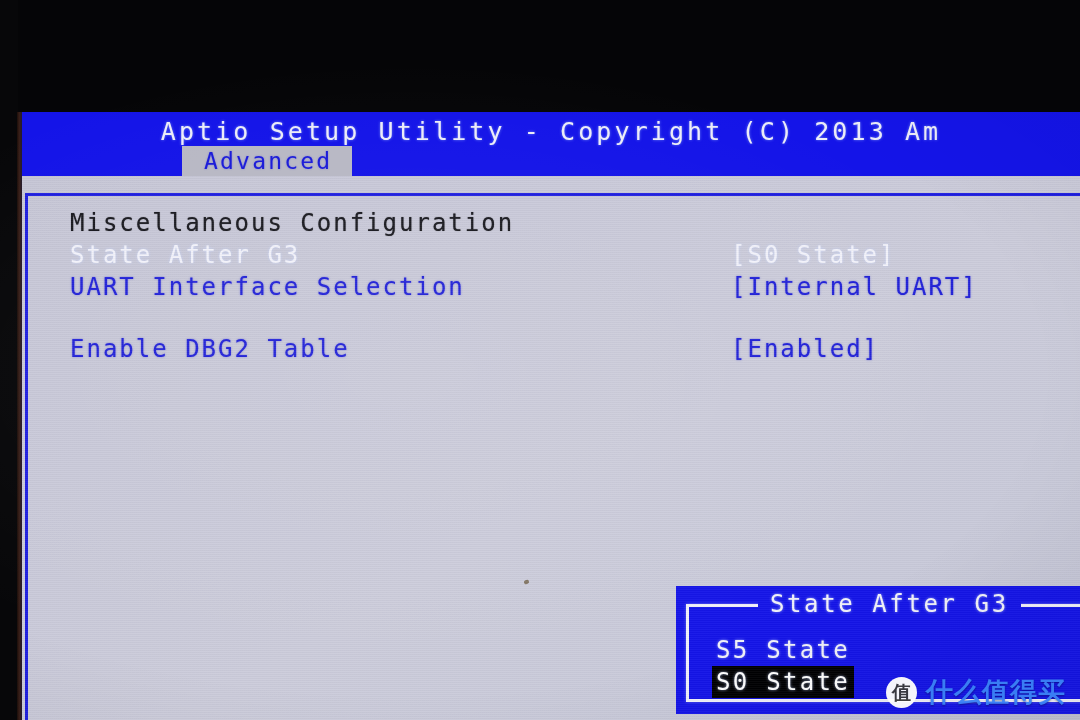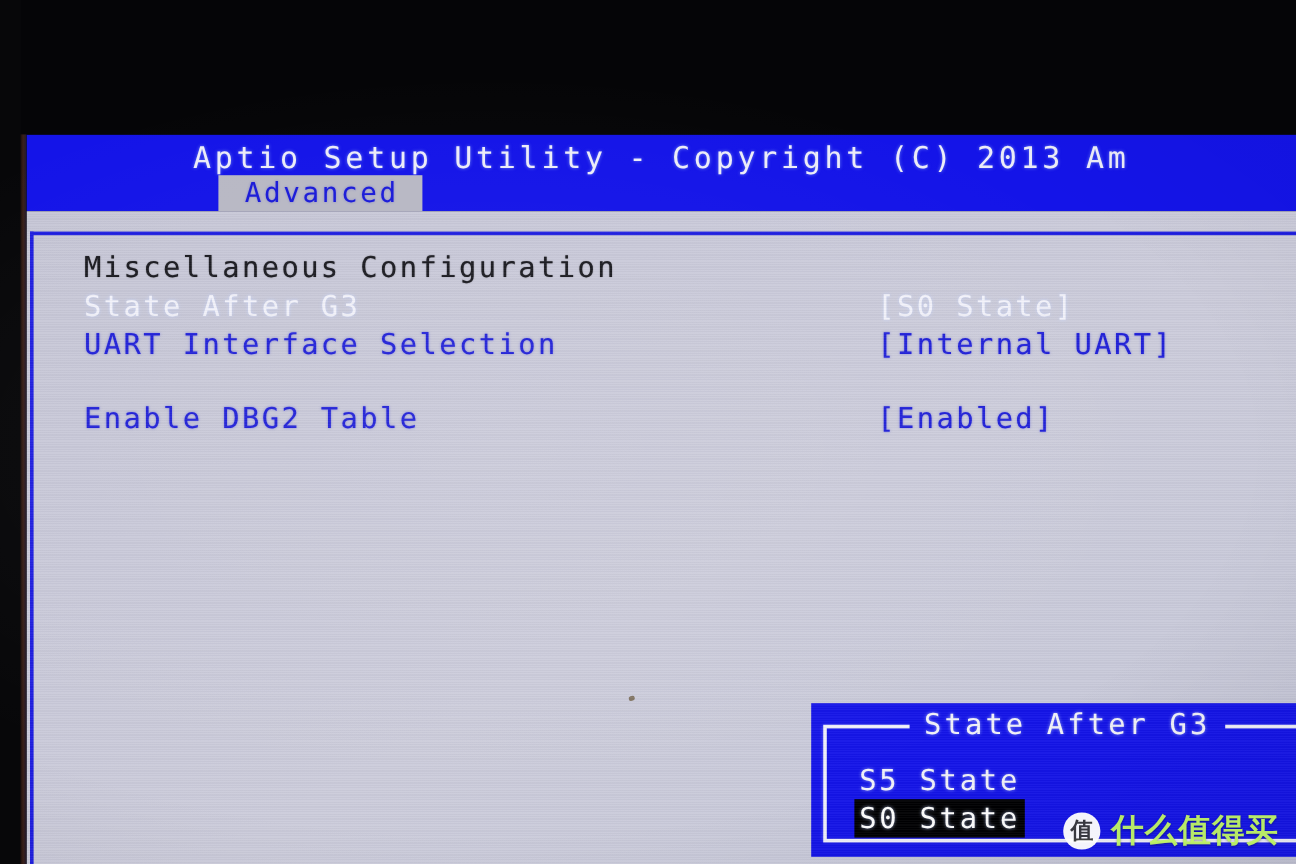--- a/index.html
+++ b/index.html
@@ -233,21 +233,21 @@
     border-radius: 50%;
     background: #fdfdfd;
     color: #3a3a3a;
     font-family: "DejaVu Sans", "Liberation Sans", sans-serif;
     font-size: 19px;
     font-weight: bold;
     line-height: 31px;
     text-align: center;
   }
   .wm-text {
-    color: #bef264;
+    color: #3b82f6;
     font-family: Liberation Sans, sans-serif;
     font-size: 27px;
     font-weight: bold;
     letter-spacing: 1px;
     text-shadow: 0 1px 2px rgba(0,0,0,0.35);
   }
 
   
   .vignette {
     position: absolute;

